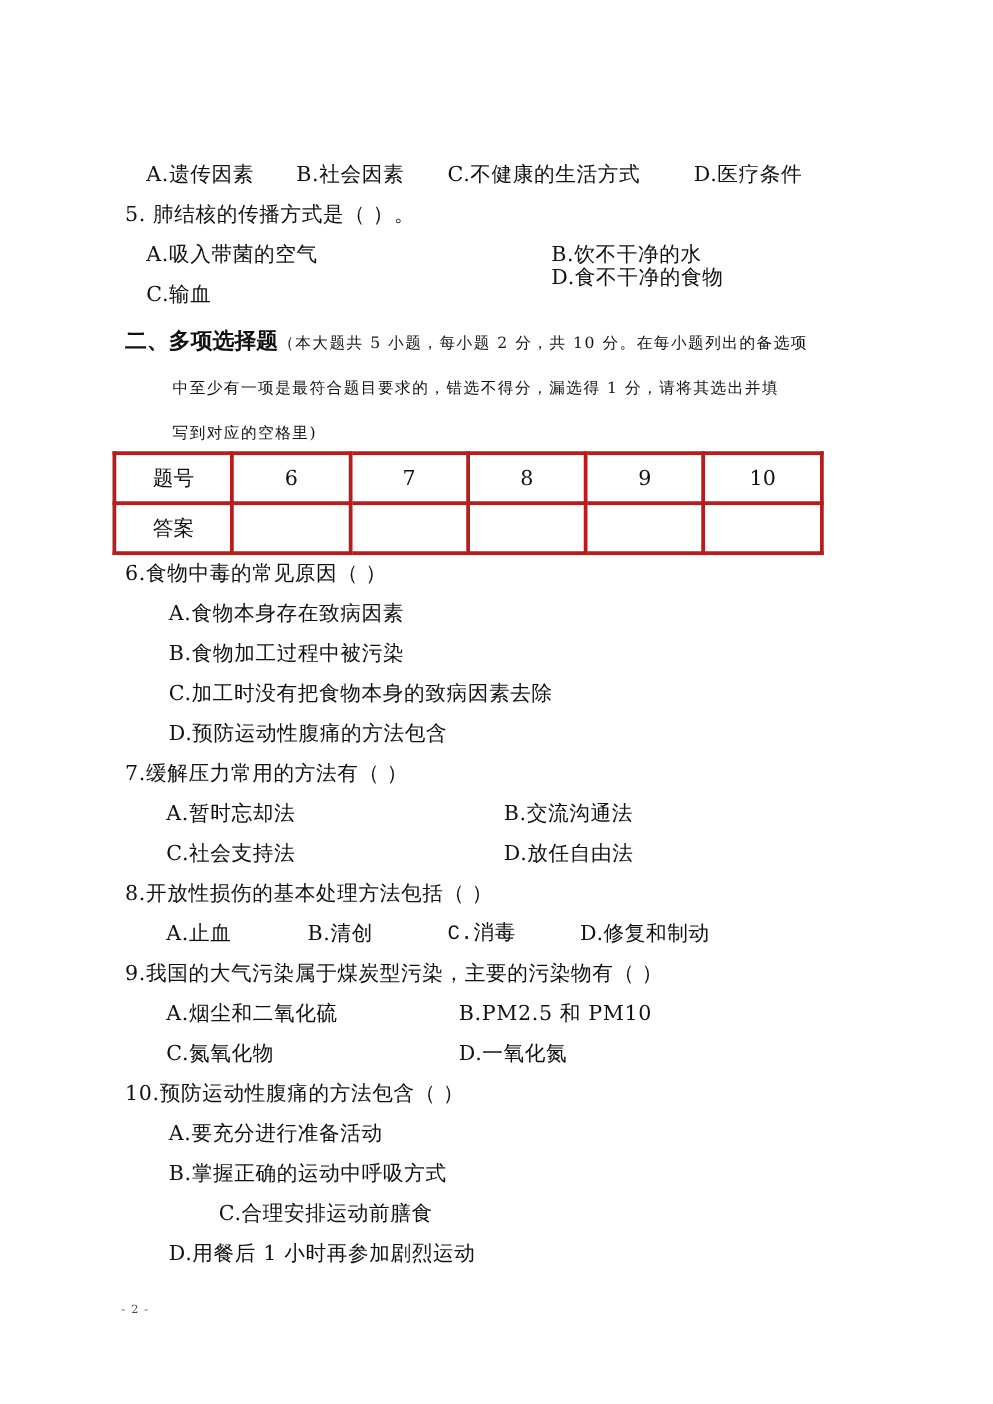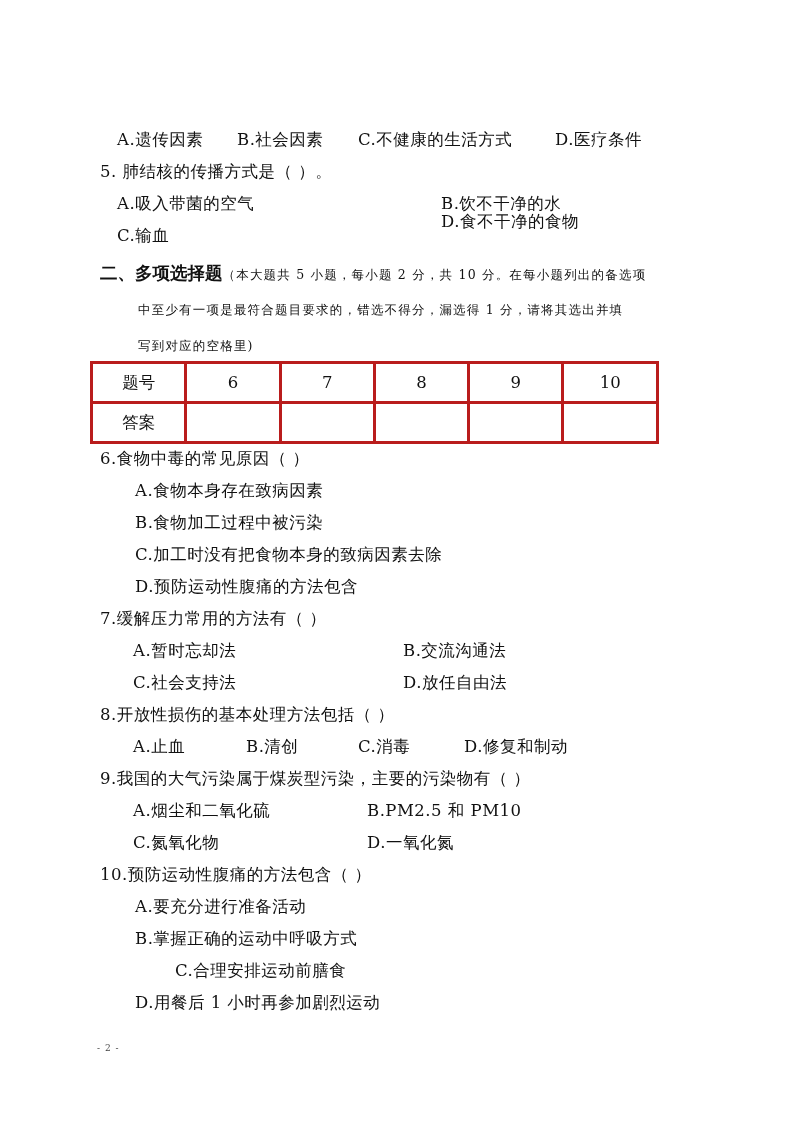--- a/index.html
+++ b/index.html
@@ -131,21 +131,21 @@
 
 <div class="line" style="left:100px; top:609px;">7.缓解压力常用的方法有（          ）</div>
 <div class="opt" style="left:133px; top:641px;">A.暂时忘却法</div>
 <div class="opt" style="left:403px; top:641px;">B.交流沟通法</div>
 <div class="opt" style="left:133px; top:673px;">C.社会支持法</div>
 <div class="opt" style="left:403px; top:673px;">D.放任自由法</div>
 
 <div class="line" style="left:100px; top:705px;">8.开放性损伤的基本处理方法包括（         ）</div>
 <div class="opt" style="left:133px; top:737px;">A.止血</div>
 <div class="opt" style="left:246px; top:737px;">B.清创</div>
-<div class="opt" style="left:358px; top:737px;">C.消毒</div>
+<div class="opt" style="left:358px; top:737px;font-family:Liberation Mono, monospace;">C.消毒</div>
 <div class="opt" style="left:464px; top:737px;">D.修复和制动</div>
 
 <div class="line" style="left:100px; top:769px;">9.我国的大气污染属于煤炭型污染，主要的污染物有（         ）</div>
 <div class="opt" style="left:133px; top:801px;">A.烟尘和二氧化硫</div>
 <div class="opt" style="left:367px; top:801px;text-align:right;">B.PM2.5 和 PM10</div>
 <div class="opt" style="left:133px; top:833px;">C.氮氧化物</div>
 <div class="opt" style="left:367px; top:833px;">D.一氧化氮</div>
 
 <div class="line" style="left:100px; top:865px;">10.预防运动性腹痛的方法包含（         ）</div>
 <div class="opt" style="left:135px; top:897px;">A.要充分进行准备活动</div>

